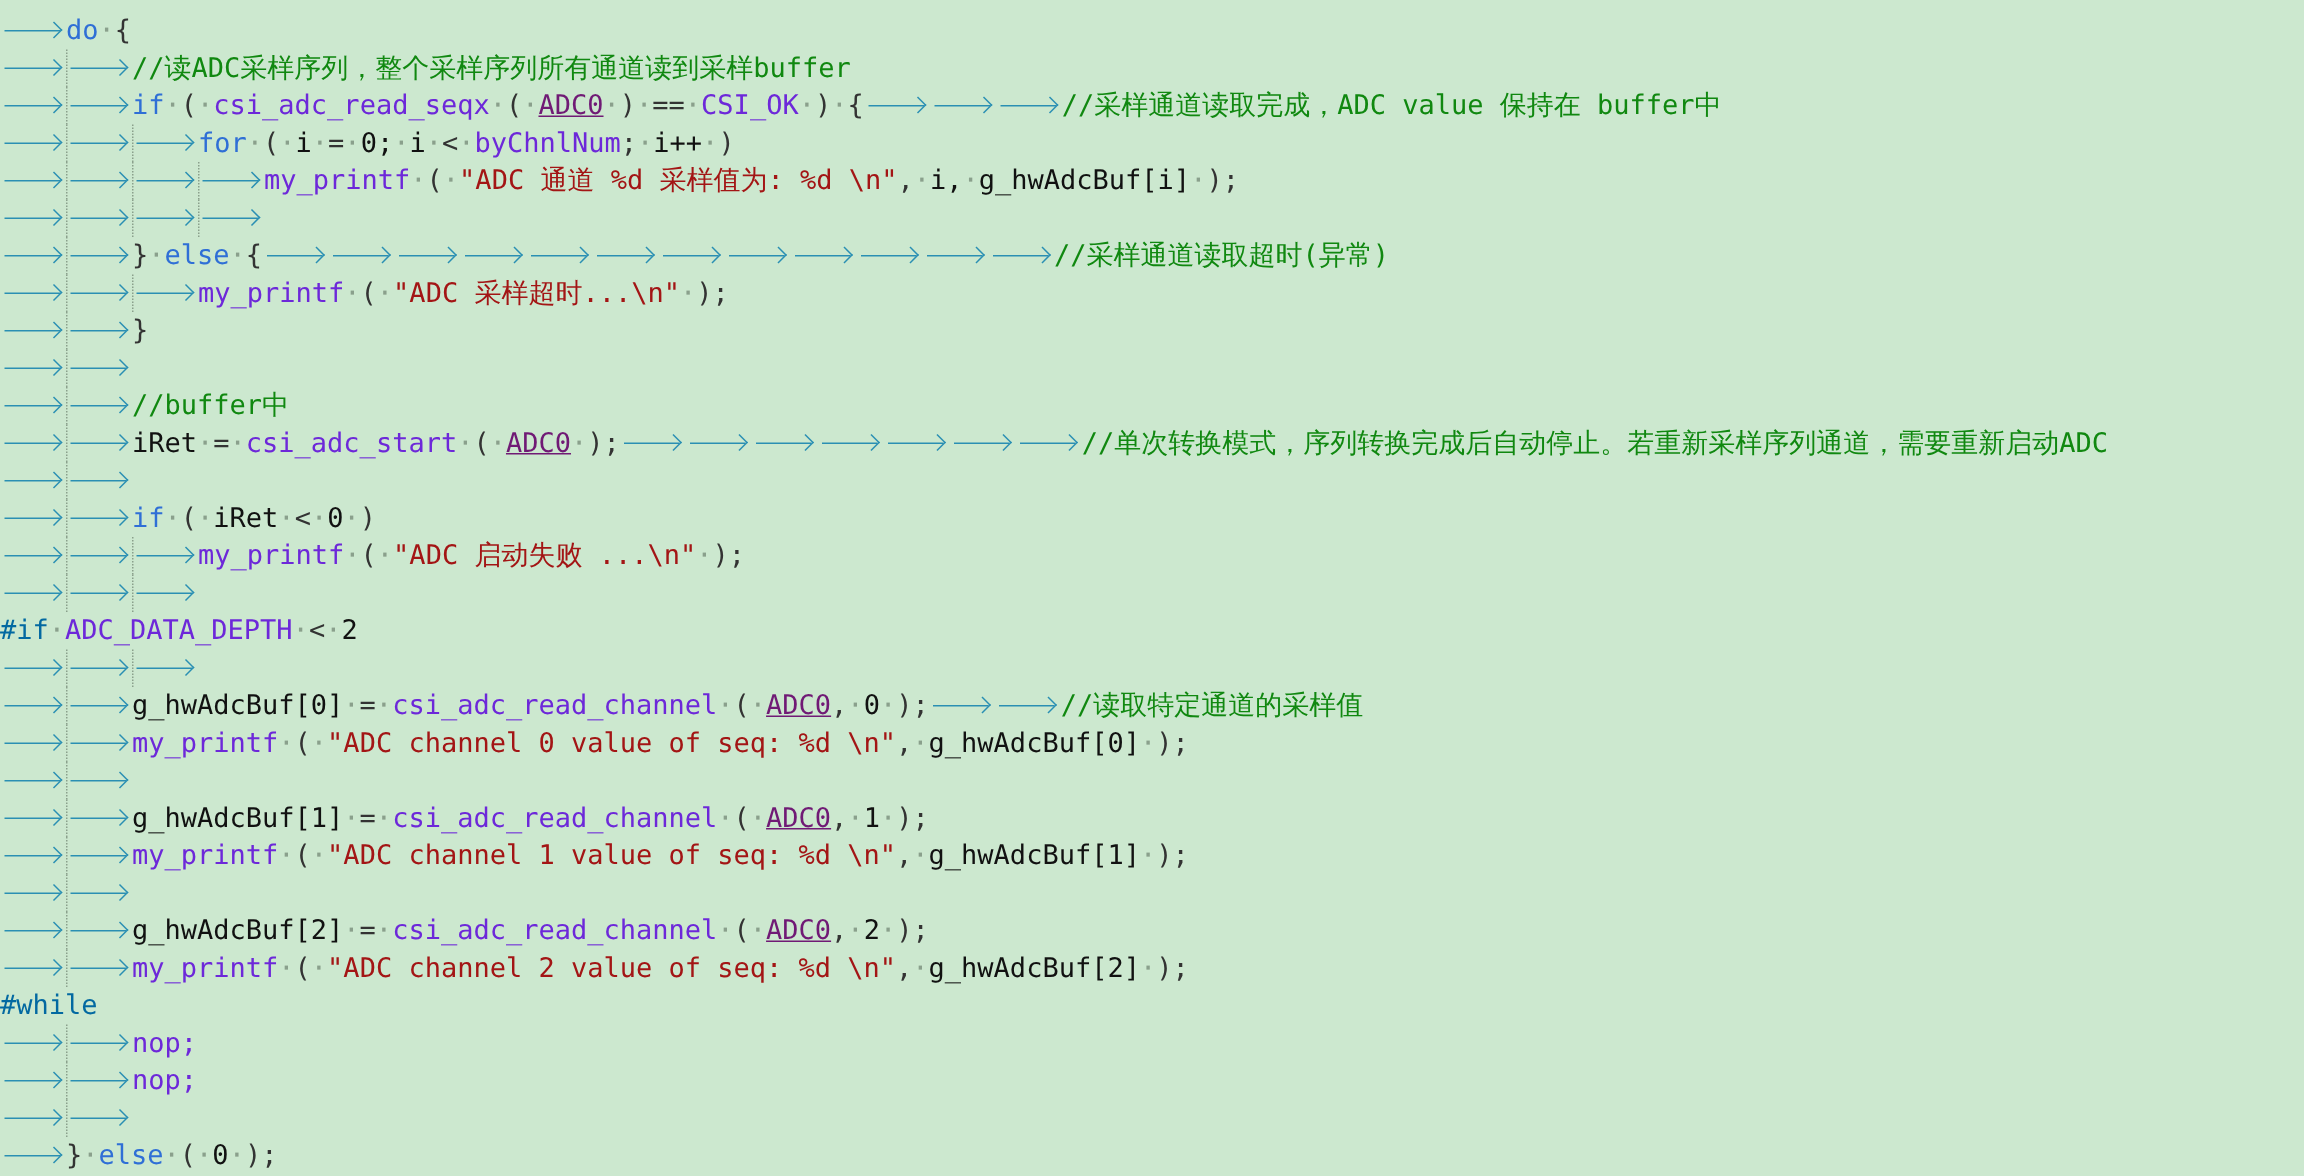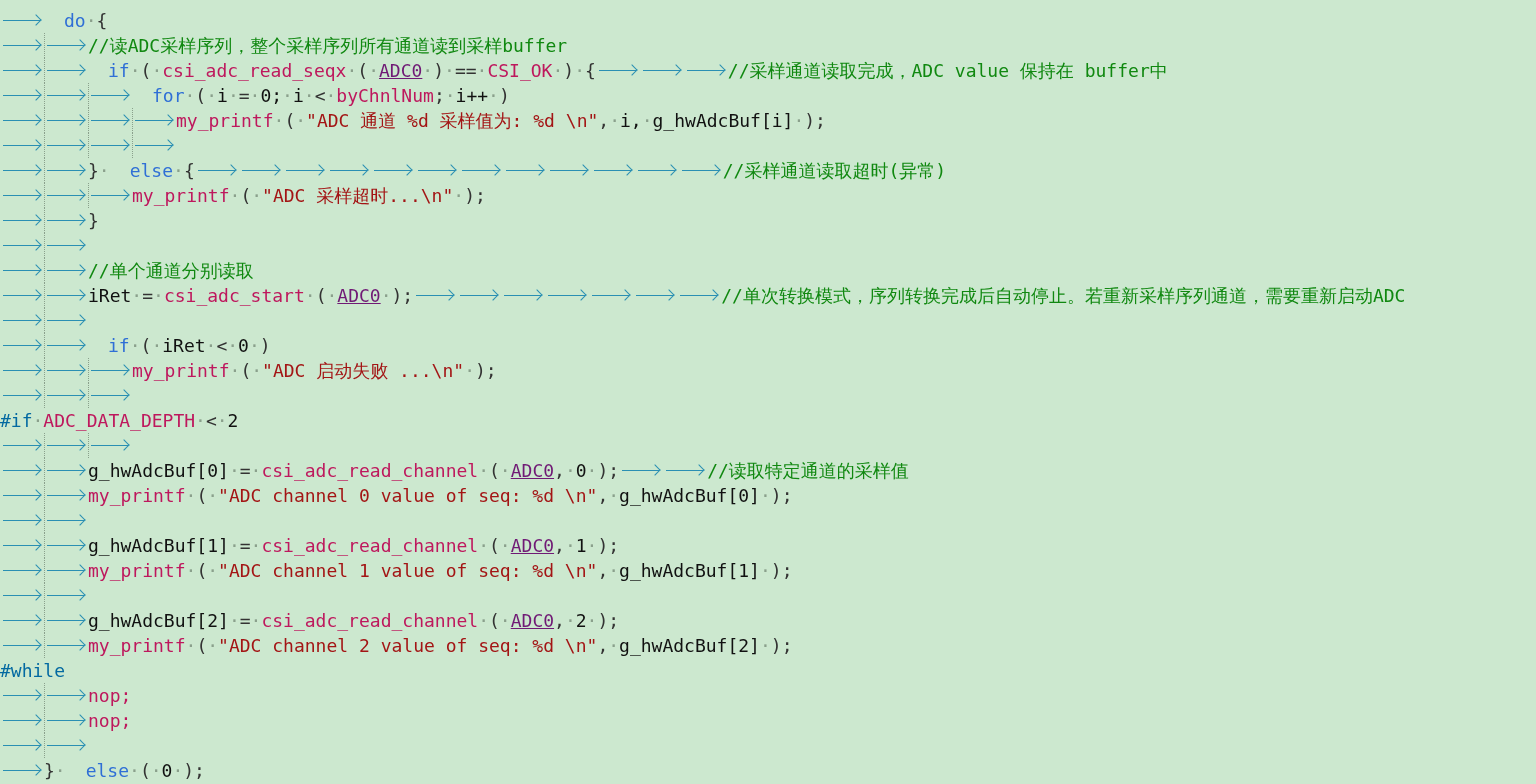--- a/index.html
+++ b/index.html
@@ -19,22 +19,22 @@
     display: inline-block; width: 44px; height: 25px; position: relative; vertical-align: top;
   }
   .tab::before {
     content: ""; position: absolute; left: 3px; right: 4px; top: 12px; height: 1px; background: #2a8fb3;
   }
   .tab::after {
     content: ""; position: absolute; right: 4px; top: 8px; width: 7px; height: 7px;
     border-top: 1px solid #2a8fb3; border-right: 1px solid #2a8fb3; transform: rotate(45deg);
   }
   .guide { position: absolute; top: 0; width: 0; height: 25px; border-left: 1px dotted #8aa08c; }
-  .kw { color: #2f6fd6; margin-left: 20px; }
-  .fn { color: #be185d; }
+  .kw { color: #2f6fd6; }
+  .fn { color: #6d28d9; }
   .mac { color: #701a75; text-decoration: underline; }
   .str { color: #a31515; }
   .cmt { color: #108810; }
   .pp { color: #0369a1; }
   .id { color: #111111; }
   .num { color: #111111; }
   .op { color: #333333; }
   .sp { color: #8aa08c; }
 </style>
 </head>
@@ -44,21 +44,21 @@
     <div class="line"><span class="tab"></span><span class="kw">do</span><span class="sp">·</span><span class="op">{</span></div>
     <div class="line"><span class="tab"></span><span class="tab"></span><span class="guide" style="left: 44px;"></span><span class="cmt">//读ADC采样序列，整个采样序列所有通道读到采样buffer</span></div>
     <div class="line"><span class="tab"></span><span class="tab"></span><span class="guide" style="left: 44px;"></span><span class="kw">if</span><span class="sp">·</span><span class="op">(</span><span class="sp">·</span><span class="fn">csi_adc_read_seqx</span><span class="sp">·</span><span class="op">(</span><span class="sp">·</span><span class="mac">ADC0</span><span class="sp">·</span><span class="op">)</span><span class="sp">·</span><span class="op">==</span><span class="sp">·</span><span class="fn">CSI_OK</span><span class="sp">·</span><span class="op">)</span><span class="sp">·</span><span class="op">{</span><span class="tab"></span><span class="tab"></span><span class="tab"></span><span class="cmt">//采样通道读取完成，ADC value 保持在 buffer中</span></div>
     <div class="line"><span class="tab"></span><span class="tab"></span><span class="guide" style="left: 44px;"></span><span class="tab"></span><span class="guide" style="left: 88px;"></span><span class="kw">for</span><span class="sp">·</span><span class="op">(</span><span class="sp">·</span><span class="id">i</span><span class="sp">·</span><span class="op">=</span><span class="sp">·</span><span class="num">0;</span><span class="sp">·</span><span class="id">i</span><span class="sp">·</span><span class="op">&lt;</span><span class="sp">·</span><span class="fn">byChnlNum</span><span class="op">;</span><span class="sp">·</span><span class="id">i++</span><span class="sp">·</span><span class="op">)</span></div>
     <div class="line"><span class="tab"></span><span class="tab"></span><span class="guide" style="left: 44px;"></span><span class="tab"></span><span class="guide" style="left: 88px;"></span><span class="tab"></span><span class="guide" style="left: 132px;"></span><span class="fn">my_printf</span><span class="sp">·</span><span class="op">(</span><span class="sp">·</span><span class="str">"ADC 通道 %d 采样值为: %d \n"</span><span class="op">,</span><span class="sp">·</span><span class="id">i,</span><span class="sp">·</span><span class="id">g_hwAdcBuf[i]</span><span class="sp">·</span><span class="op">);</span></div>
     <div class="line"><span class="tab"></span><span class="tab"></span><span class="guide" style="left: 44px;"></span><span class="tab"></span><span class="guide" style="left: 88px;"></span><span class="tab"></span><span class="guide" style="left: 132px;"></span></div>
     <div class="line"><span class="tab"></span><span class="tab"></span><span class="guide" style="left: 44px;"></span><span class="op">}</span><span class="sp">·</span><span class="kw">else</span><span class="sp">·</span><span class="op">{</span><span class="tab"></span><span class="tab"></span><span class="tab"></span><span class="tab"></span><span class="tab"></span><span class="tab"></span><span class="tab"></span><span class="tab"></span><span class="tab"></span><span class="tab"></span><span class="tab"></span><span class="tab"></span><span class="cmt">//采样通道读取超时(异常)</span></div>
     <div class="line"><span class="tab"></span><span class="tab"></span><span class="guide" style="left: 44px;"></span><span class="tab"></span><span class="guide" style="left: 88px;"></span><span class="fn">my_printf</span><span class="sp">·</span><span class="op">(</span><span class="sp">·</span><span class="str">"ADC 采样超时...\n"</span><span class="sp">·</span><span class="op">);</span></div>
     <div class="line"><span class="tab"></span><span class="tab"></span><span class="guide" style="left: 44px;"></span><span class="op">}</span></div>
     <div class="line"><span class="tab"></span><span class="tab"></span><span class="guide" style="left: 44px;"></span></div>
-    <div class="line"><span class="tab"></span><span class="tab"></span><span class="guide" style="left: 44px;"></span><span class="cmt">//单个通道分别读取</span></div>
+    <div class="line"><span class="tab"></span><span class="tab"></span><span class="guide" style="left: 44px;"></span><span class="cmt">//buffer中</span></div>
     <div class="line"><span class="tab"></span><span class="tab"></span><span class="guide" style="left: 44px;"></span><span class="id">iRet</span><span class="sp">·</span><span class="op">=</span><span class="sp">·</span><span class="fn">csi_adc_start</span><span class="sp">·</span><span class="op">(</span><span class="sp">·</span><span class="mac">ADC0</span><span class="sp">·</span><span class="op">);</span><span class="tab"></span><span class="tab"></span><span class="tab"></span><span class="tab"></span><span class="tab"></span><span class="tab"></span><span class="tab"></span><span class="cmt">//单次转换模式，序列转换完成后自动停止。若重新采样序列通道，需要重新启动ADC</span></div>
     <div class="line"><span class="tab"></span><span class="tab"></span><span class="guide" style="left: 44px;"></span></div>
     <div class="line"><span class="tab"></span><span class="tab"></span><span class="guide" style="left: 44px;"></span><span class="kw">if</span><span class="sp">·</span><span class="op">(</span><span class="sp">·</span><span class="id">iRet</span><span class="sp">·</span><span class="op">&lt;</span><span class="sp">·</span><span class="num">0</span><span class="sp">·</span><span class="op">)</span></div>
     <div class="line"><span class="tab"></span><span class="tab"></span><span class="guide" style="left: 44px;"></span><span class="tab"></span><span class="guide" style="left: 88px;"></span><span class="fn">my_printf</span><span class="sp">·</span><span class="op">(</span><span class="sp">·</span><span class="str">"ADC 启动失败 ...\n"</span><span class="sp">·</span><span class="op">);</span></div>
     <div class="line"><span class="tab"></span><span class="tab"></span><span class="guide" style="left: 44px;"></span><span class="tab"></span><span class="guide" style="left: 88px;"></span></div>
     <div class="line"><span class="pp">#if</span><span class="sp">·</span><span class="fn">ADC_DATA_DEPTH</span><span class="sp">·</span><span class="op">&lt;</span><span class="sp">·</span><span class="num">2</span></div>
     <div class="line"><span class="tab"></span><span class="tab"></span><span class="guide" style="left: 44px;"></span><span class="tab"></span><span class="guide" style="left: 88px;"></span></div>
     <div class="line"><span class="tab"></span><span class="tab"></span><span class="guide" style="left: 44px;"></span><span class="id">g_hwAdcBuf[0]</span><span class="sp">·</span><span class="op">=</span><span class="sp">·</span><span class="fn">csi_adc_read_channel</span><span class="sp">·</span><span class="op">(</span><span class="sp">·</span><span class="mac">ADC0</span><span class="op">,</span><span class="sp">·</span><span class="num">0</span><span class="sp">·</span><span class="op">);</span><span class="tab"></span><span class="tab"></span><span class="cmt">//读取特定通道的采样值</span></div>
     <div class="line"><span class="tab"></span><span class="tab"></span><span class="guide" style="left: 44px;"></span><span class="fn">my_printf</span><span class="sp">·</span><span class="op">(</span><span class="sp">·</span><span class="str">"ADC channel 0 value of seq: %d \n"</span><span class="op">,</span><span class="sp">·</span><span class="id">g_hwAdcBuf[0]</span><span class="sp">·</span><span class="op">);</span></div>
     <div class="line"><span class="tab"></span><span class="tab"></span><span class="guide" style="left: 44px;"></span></div>

